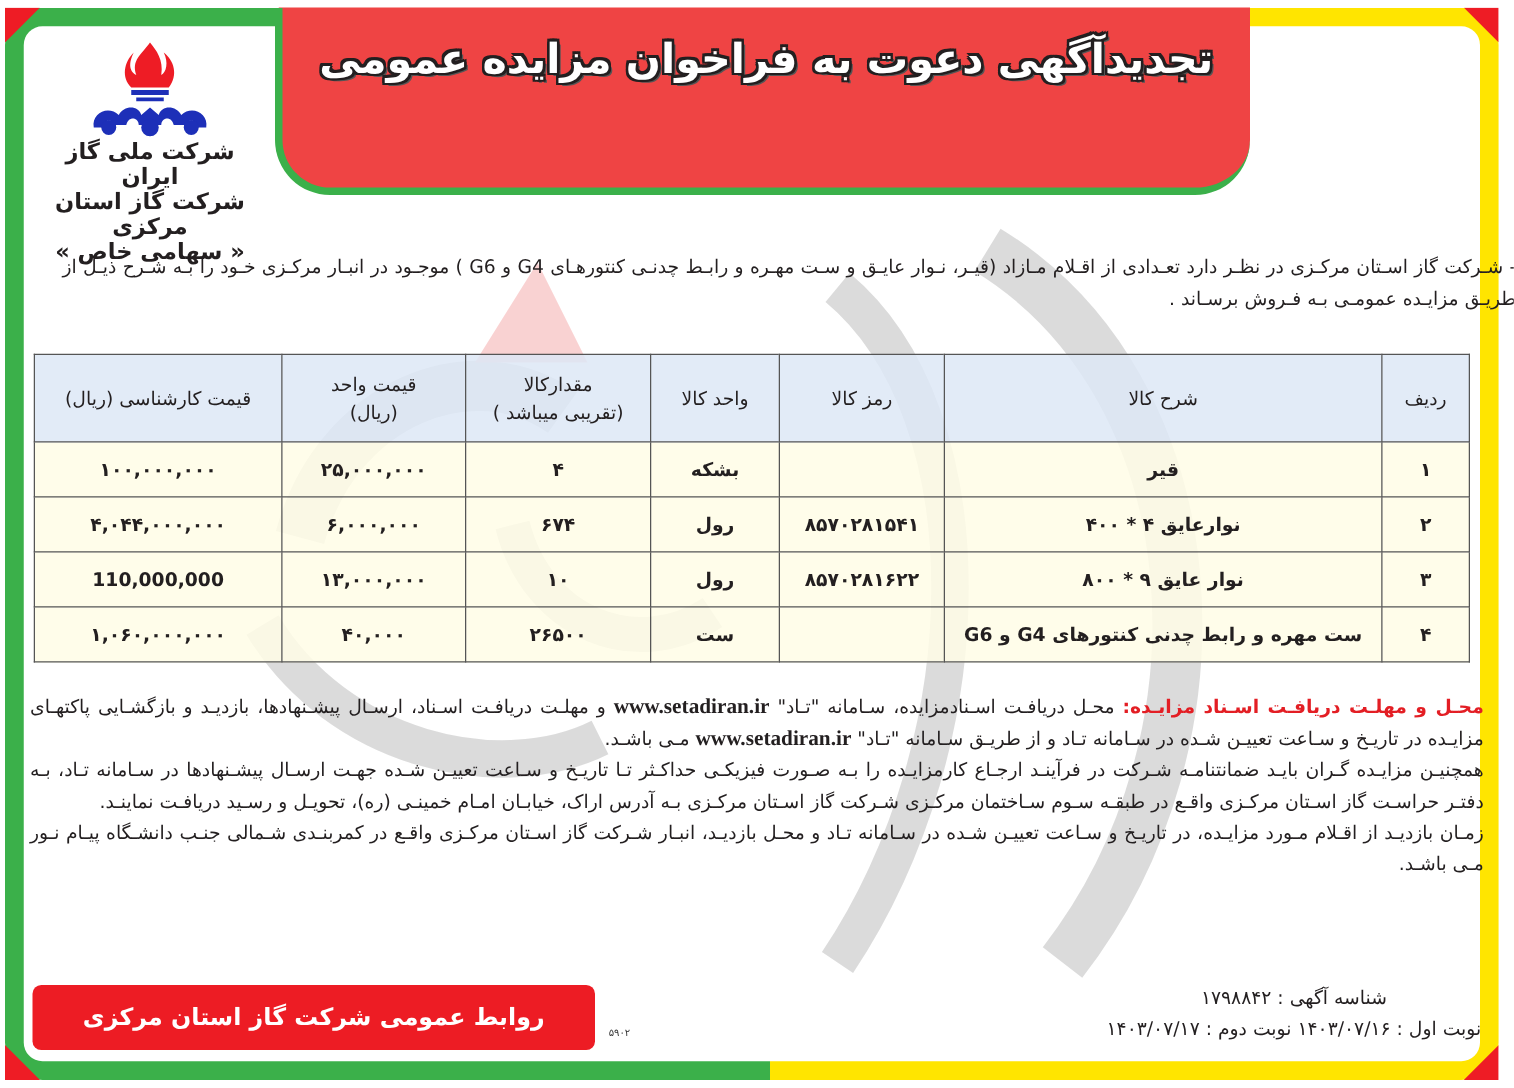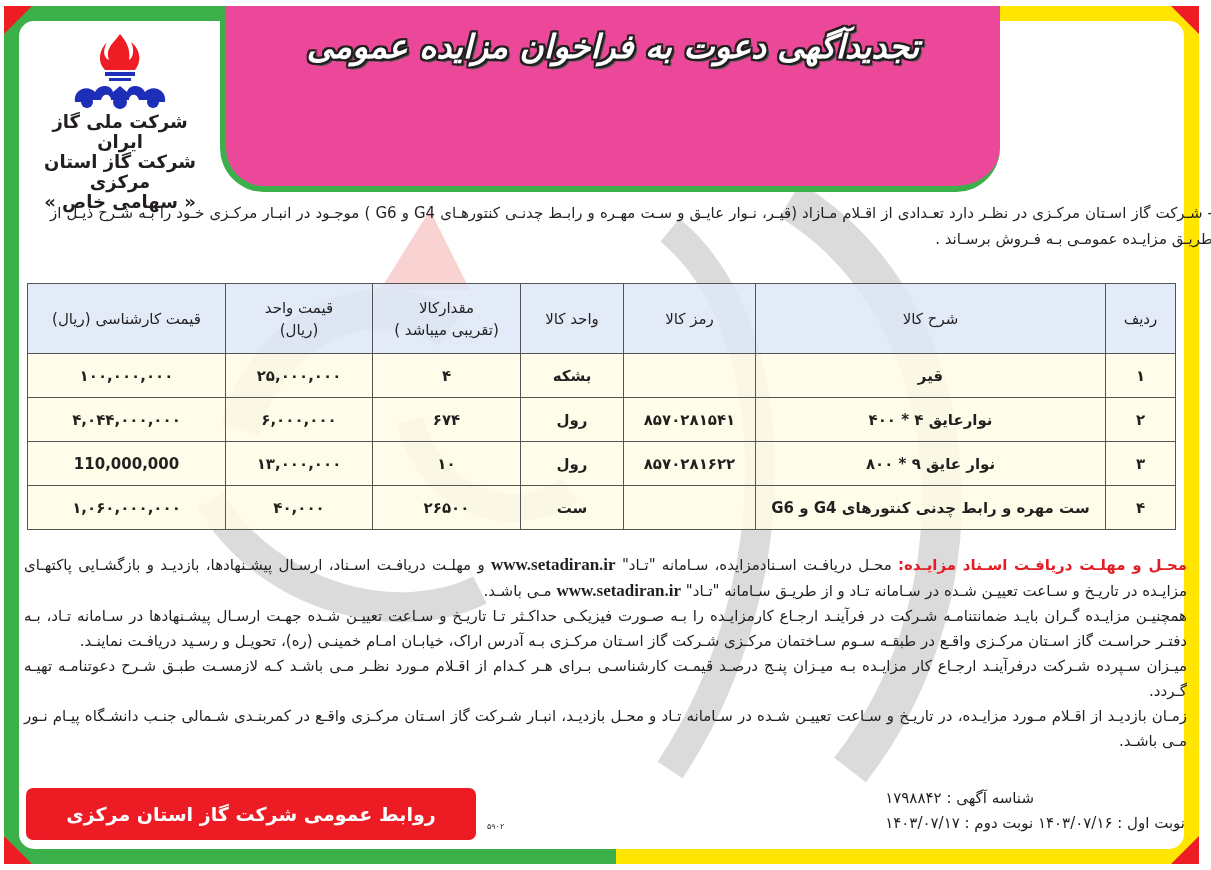--- a/index.html
+++ b/index.html
@@ -13,23 +13,23 @@
   .frame-right { position: absolute; left: 616px; top: 6px; width: 583px; height: 858px;
     border-right: 15px solid #ffe500; border-top: 15px solid #ffe500; border-bottom: 15px solid #ffe500;
     border-radius: 0 30px 30px 0; }
   .corner { position: absolute; width: 28px; height: 28px; background: #ee1c25; z-index: 0; }
   .corner.tl { left: 4px; top: 6px; clip-path: polygon(0 0, 100% 0, 0 100%); }
   .corner.tr { right: 12px; top: 6px; clip-path: polygon(0 0, 100% 0, 100% 100%); }
   .corner.bl { left: 4px; top: 836px; clip-path: polygon(0 0, 0 100%, 100% 100%); }
   .corner.br { right: 12px; top: 836px; clip-path: polygon(100% 0, 100% 100%, 0 100%); }
 
   
-  .banner { position: absolute; left: 220px; top: 6px; width: 780px; height: 186px;
-    background: #ec4899; border-radius: 0 0 44px 44px; border-bottom: 6px solid #3bb04a;
-    border-left: 6px solid #3bb04a; z-index: 2; text-align: center; padding-top: 14px; font-style: italic; }
+  .banner { position: absolute; left: 220px; top: 6px; width: 780px; height: 150px;
+    background: #ef4444; border-radius: 0 0 44px 44px; border-bottom: 6px solid #3bb04a;
+    border-left: 6px solid #3bb04a; z-index: 2; text-align: center; padding-top: 14px; }
   .banner-line { font-family: "DejaVu Sans", sans-serif; font-weight: bold; font-size: 33px; color: #ffffff;
     line-height: 54px; direction: rtl;
     text-shadow: -2px -2px 0 #231f20, 2px -2px 0 #231f20, -2px 2px 0 #231f20, 2px 2px 0 #231f20,
                  0 2px 0 #231f20, 0 -2px 0 #231f20, 2px 0 0 #231f20, -2px 0 0 #231f20, 3px 3px 0 #555; }
 
   
   .logo { position: absolute; left: 30px; top: 30px; width: 180px; text-align: center; z-index: 2; }
   .logo svg { display: block; margin: 0 auto; }
   .logo-text { font-weight: bold; font-size: 18px; line-height: 20px; direction: rtl; color: #231f20; }
 
@@ -47,21 +47,21 @@
   table.items td { background: rgba(255,253,230,0.85); height: 44px; font-weight: bold; }
   table.items td.desc { font-weight: bold; }
 
   
   .body-text { position: absolute; left: 24px; top: 552px; width: 1163px; direction: rtl; text-align: justify;
     font-size: 15px; line-height: 25px; z-index: 3; }
   .body-text p { margin: 0; }
   .red-label { color: #e31e24; font-weight: bold; }
   .url { font-family: "Liberation Serif", serif; font-weight: bold; font-size: 17px; direction: ltr; unicode-bidi: embed; }
 
-  .footer-info { position: absolute; right: 26px; top: 786px; direction: rtl; font-size: 15px; line-height: 25px; z-index: 3; text-align: left; }
+  .footer-info { position: absolute; right: 26px; top: 786px; direction: rtl; font-size: 15px; line-height: 25px; z-index: 3; text-align: center; }
 
   .pr-badge { position: absolute; left: 26px; top: 788px; width: 450px; height: 52px; background: #ed1c24;
     border-radius: 7px; color: #fff; font-weight: bold; font-size: 19px; text-align: center; line-height: 52px;
     direction: rtl; z-index: 3; }
   .code { position: absolute; left: 487px; top: 822px; font-size: 8px; color: #333; z-index: 3; }
 </style>
 </head>
 <body>
 
 <div class="frame-left"></div>
@@ -155,21 +155,20 @@
       <td>۲۶۵۰۰</td>
       <td>۴۰,۰۰۰</td>
       <td>۱,۰۶۰,۰۰۰,۰۰۰</td>
     </tr>
   </tbody>
 </table>
 
 <div class="body-text">
   <p><span class="red-label">محـل و مهلـت دریافـت اسـناد مزایـده:</span><span> محـل دریافـت اسـنادمزایده، سـامانه "تـاد" </span><span class="url">www.setadiran.ir</span><span> و مهلـت دریافـت اسـناد، ارسـال پیشـنهادها، بازدیـد و بازگشـایی پاکتهـای مزایـده در تاریـخ و سـاعت تعییـن شـده در سـامانه تـاد و از طریـق سـامانه "تـاد" </span><span class="url">www.setadiran.ir</span><span> مـی باشـد.</span></p>
   <p>همچنیـن مزایـده گـران بایـد ضمانتنامـه شـرکت در فرآینـد ارجـاع کارمزایـده را بـه صـورت فیزیکـی حداکـثر تـا تاریـخ و سـاعت تعییـن شـده جهـت ارسـال پیشـنهادها در سـامانه تـاد، بـه دفتـر حراسـت گاز اسـتان مرکـزی واقـع در طبقـه سـوم سـاختمان مرکـزی شـرکت گاز اسـتان مرکـزی بـه آدرس اراک، خیابـان امـام خمینـی (ره)، تحویـل و رسـید دریافـت نماینـد.</p>
-  <p>میـزان سـپرده شـرکت درفرآینـد ارجـاع کار مزایـده بـه میـزان پنـج درصـد قیمـت کارشناسـی بـرای هـر کـدام از اقـلام مـورد نظـر مـی باشـد کـه لازمسـت طبـق شـرح دعوتنامـه تهیـه گـردد.</p>
   <p>زمـان بازدیـد از اقـلام مـورد مزایـده، در تاریـخ و سـاعت تعییـن شـده در سـامانه تـاد و محـل بازدیـد، انبـار شـرکت گاز اسـتان مرکـزی واقـع در کمربنـدی شـمالی جنـب دانشـگاه پیـام نـور مـی باشـد.</p>
 </div>
 
 <div class="footer-info">
   <div>شناسه آگهی : ۱۷۹۸۸۴۲</div>
   <div>نوبت اول : ۱۴۰۳/۰۷/۱۶ نوبت دوم : ۱۴۰۳/۰۷/۱۷</div>
 </div>
 
 <div class="pr-badge">روابط عمومی شرکت گاز استان مرکزی</div>
 <div class="code">۵۹۰۲</div>

